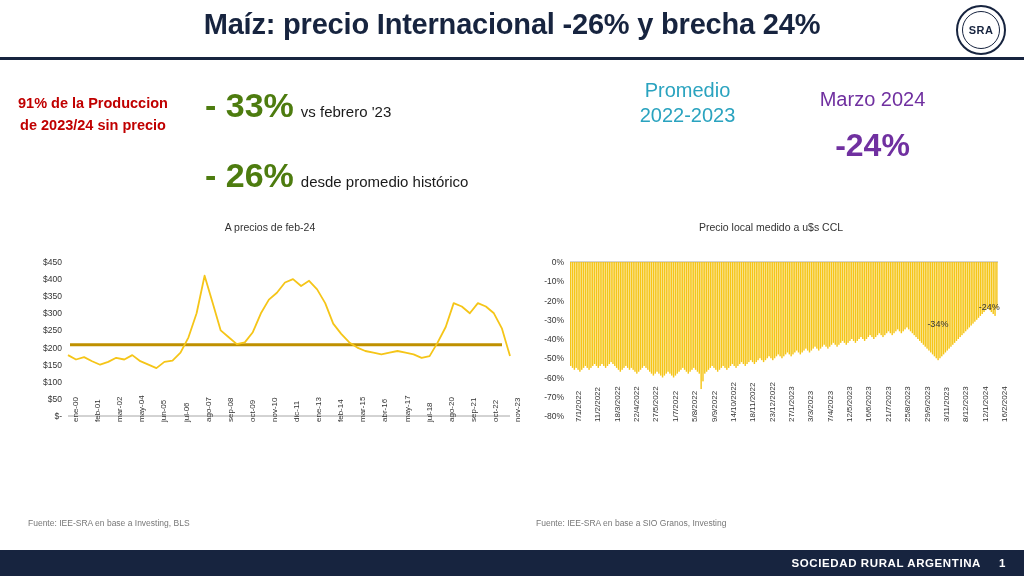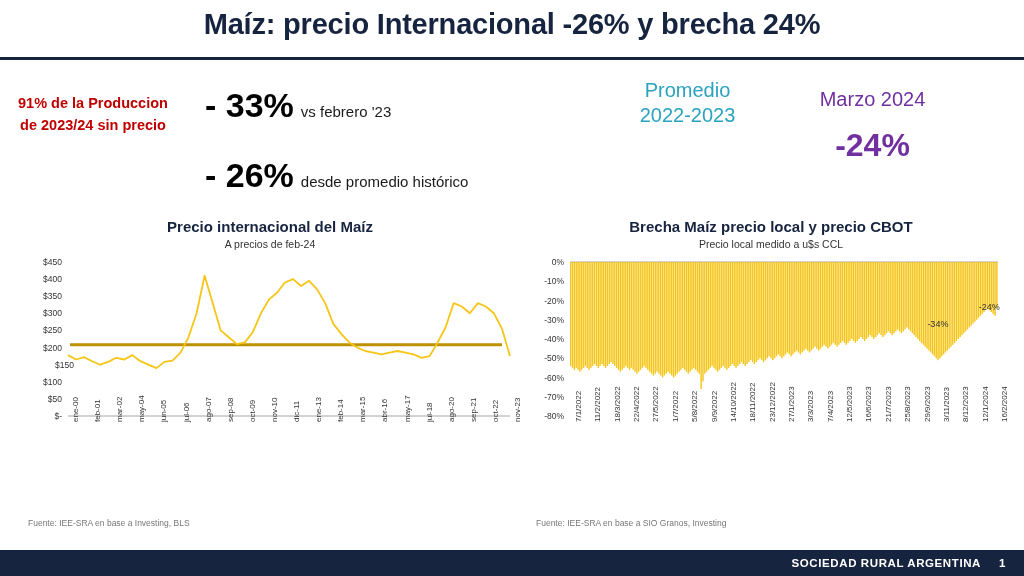--- a/index.html
+++ b/index.html
@@ -41,21 +41,21 @@
 
   
   .stat-left {
     position:absolute; left:18px; top:92px; width:150px;
     text-align:center;
     font-size:14.5px; font-weight:bold; color:#c00000;
     line-height:1.55;
   }
   .pct-block { position:absolute; }
   .pct-big {
-    font-size:34px; font-weight:bold; color:#000000;
+    font-size:34px; font-weight:bold; color:#4d7c0f;
     display:inline-block; vertical-align:baseline;
   }
   .pct-note {
     font-size:15px; color:#1a1a1a; display:inline-block;
     margin-left:7px; vertical-align:baseline;
   }
   #stat-feb { left:205px; top:86px; }
   #stat-hist { left:205px; top:156px; }
 
   .promo-block {
@@ -113,20 +113,23 @@
     padding-right:18px; box-sizing:border-box;
   }
   .footer .pg { margin-left:18px; }
   svg { display:block; }
 </style>
 </head>
 <body>
 
 <div class="header">
   <div class="header-title">Maíz: precio Internacional -26% y brecha 24%</div>
+  <div class="logo">
+    <div class="logo-inner">SRA</div>
+  </div>
 </div>
 <div class="header-rule"></div>
 
 <div class="stat-left">91% de la Produccion de 2023/24 sin precio</div>
 
 <div class="pct-block" id="stat-feb">
   <span class="pct-big">- 33%</span><span class="pct-note">vs febrero '23</span>
 </div>
 
 <div class="pct-block" id="stat-hist">
@@ -137,32 +140,31 @@
   <div class="promo-label">Promedio</div>
   <div class="promo-label">2022-2023</div>
 </div>
 
 <div class="marzo-block">
   <div class="marzo-label">Marzo 2024</div>
   <div class="marzo-value">-24%</div>
 </div>
 
 <div class="panel" id="panel-left">
-  <div class="panel-title">Precio internacional del Maíz</div>
   <div class="panel-sub">A precios de feb-24</div>
   <div class="plot" id="plot-left">
       <svg width="500" height="230">
         <line x1="48" y1="160" x2="490" y2="160" stroke="#a6a6a6" stroke-width="1"></line>
         <line x1="50" y1="88.81777777777778" x2="482" y2="88.81777777777778" stroke="#bf9000" stroke-width="3"></line>
         <path d="M48.0 99.1 L56.0 103.5 L64.1 101.1 L72.1 105.2 L80.1 108.7 L88.2 105.9 L96.2 101.8 L104.3 103.5 L112.3 99.1 L120.3 105.2 L128.4 108.7 L136.4 112.1 L144.4 105.9 L152.5 104.6 L160.5 96.7 L168.5 81.3 L176.6 57.3 L184.6 19.7 L192.7 47.1 L200.7 74.4 L208.7 81.3 L216.8 88.1 L224.8 86.4 L232.8 76.2 L240.9 57.3 L248.9 43.6 L256.9 36.8 L265.0 26.5 L273.0 23.1 L281.1 30.0 L289.1 24.8 L297.1 33.4 L305.2 47.1 L313.2 67.6 L321.2 77.9 L329.3 86.4 L337.3 91.6 L345.3 95.0 L353.4 96.7 L361.4 98.4 L369.5 96.7 L377.5 95.0 L385.5 96.7 L393.6 98.4 L401.6 101.8 L409.6 100.1 L417.7 86.4 L425.7 71.0 L433.7 47.1 L441.8 50.5 L449.8 57.3 L457.9 47.1 L465.9 50.5 L473.9 57.3 L482.0 72.7 L490.0 100.1 " fill="none" stroke="#f5c518" stroke-width="1.8" stroke-linejoin="round"></path>
       </svg>
       <div class="ytick" style="top: 160px; right: 458px;">$-</div>
       <div class="ytick" style="top: 142.889px; right: 458px;">$50</div>
       <div class="ytick" style="top: 125.778px; right: 458px;">$100</div>
-      <div class="ytick" style="top: 108.667px; right: 446px;">$150</div>
+      <div class="ytick" style="top: 108.667px; right: 458px;">$150</div>
       <div class="ytick" style="top: 91.5556px; right: 458px;">$200</div>
       <div class="ytick" style="top: 74.4444px; right: 458px;">$250</div>
       <div class="ytick" style="top: 57.3333px; right: 458px;">$300</div>
       <div class="ytick" style="top: 40.2222px; right: 458px;">$350</div>
       <div class="ytick" style="top: 23.1111px; right: 458px;">$400</div>
       <div class="ytick" style="top: 6px; right: 458px;">$450</div>
       <div class="xtick" style="left: 51px; top: 166px;">ene-00</div>
       <div class="xtick" style="left: 73.1px; top: 166px;">feb-01</div>
       <div class="xtick" style="left: 95.2px; top: 166px;">mar-02</div>
       <div class="xtick" style="left: 117.3px; top: 166px;">may-04</div>
@@ -181,21 +183,20 @@
       <div class="xtick" style="left: 404.6px; top: 166px;">jul-18</div>
       <div class="xtick" style="left: 426.7px; top: 166px;">ago-20</div>
       <div class="xtick" style="left: 448.8px; top: 166px;">sep-21</div>
       <div class="xtick" style="left: 470.9px; top: 166px;">oct-22</div>
       <div class="xtick" style="left: 493px; top: 166px;">nov-23</div>
     </div>
   <div class="panel-source">Fuente: IEE-SRA en base a Investing, BLS</div>
 </div>
 
 <div class="panel" id="panel-right">
-  <div class="panel-title">Brecha Maíz precio local y precio CBOT</div>
   <div class="panel-sub">Precio local medido a u$s CCL</div>
   <div class="plot" id="plot-right">
       <svg width="486" height="230">
         <line x1="42" y1="6" x2="470" y2="6" stroke="#a6a6a6" stroke-width="1"></line>
         <rect x="42.00" y="6.00" width="1.43" height="103.95" fill="#f5c518"></rect>
         <rect x="43.84" y="6.00" width="1.43" height="105.88" fill="#f5c518"></rect>
         <rect x="45.67" y="6.00" width="1.43" height="107.80" fill="#f5c518"></rect>
         <rect x="47.51" y="6.00" width="1.43" height="105.88" fill="#f5c518"></rect>
         <rect x="49.35" y="6.00" width="1.43" height="107.80" fill="#f5c518"></rect>
         <rect x="51.18" y="6.00" width="1.43" height="109.73" fill="#f5c518"></rect>

